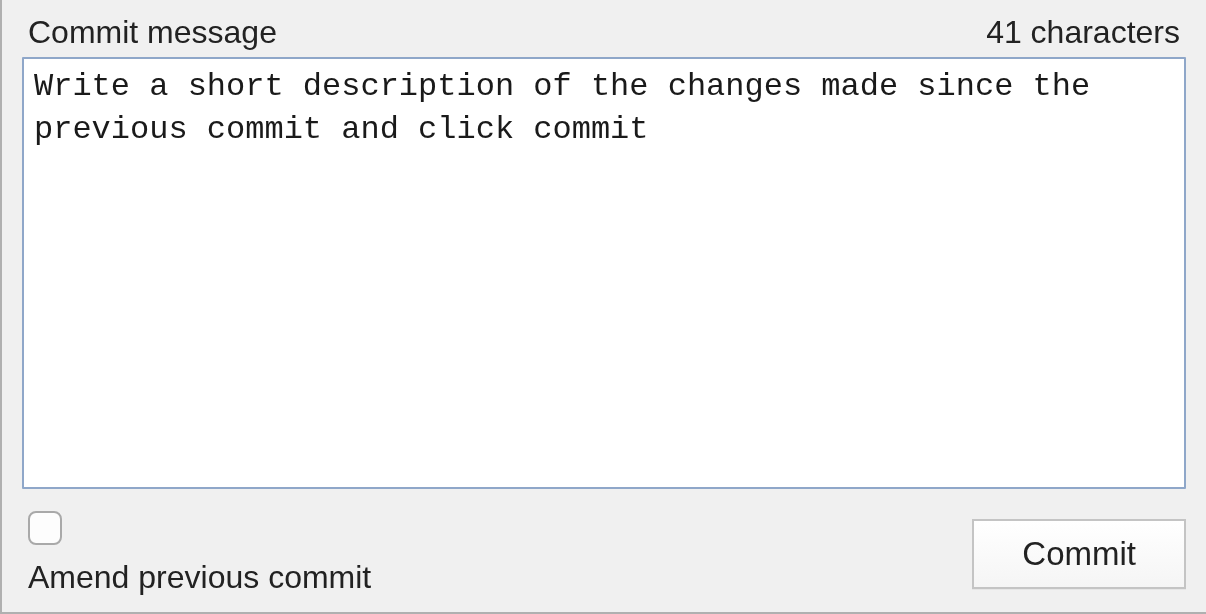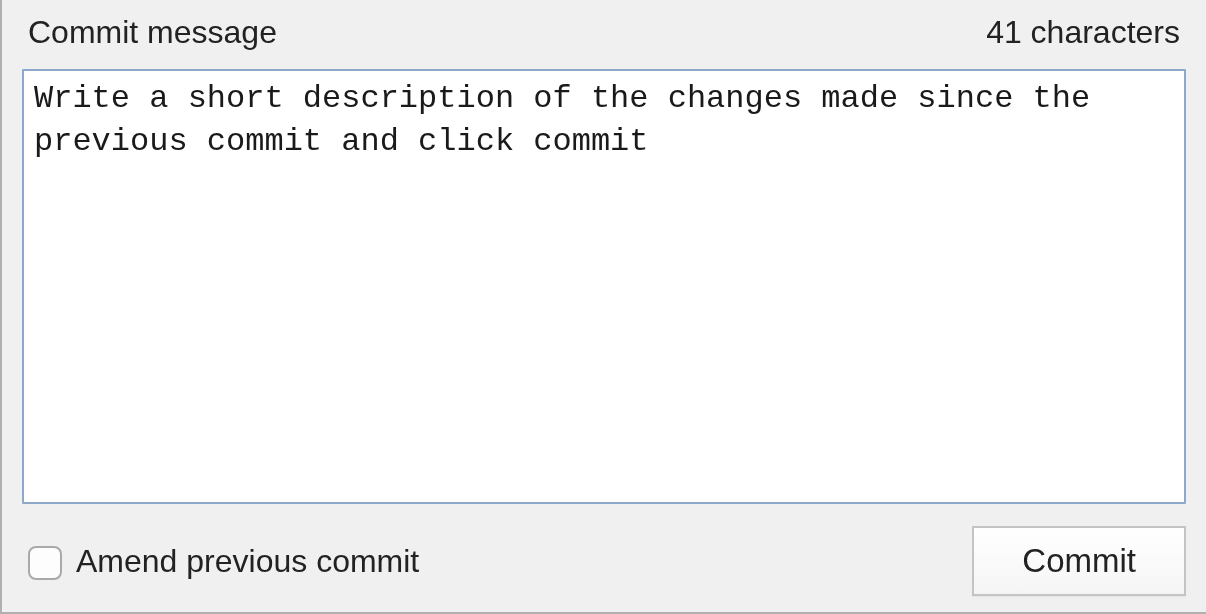--- a/index.html
+++ b/index.html
@@ -16,21 +16,21 @@
       border-bottom: 2px solid #b0b0b0;
       padding: 10px 20px 16px 20px;
       display: flex;
       flex-direction: column;
       overflow: hidden;
     }
     .header-row {
       display: flex;
       justify-content: space-between;
       align-items: baseline;
-      padding: 4px 6px 18px 6px;
+      padding: 4px 6px 6px 6px;
       font-size: 32px;
       color: #222;
     }
     .commit-textarea {
       flex: 1;
       width: 100%;
       resize: none;
       border: 2px solid #8fa7c9;
       background: #ffffff;
       font-family: "Menlo", "Consolas", "Courier New", monospace;
@@ -43,24 +43,25 @@
     }
     .footer-row {
       display: flex;
       justify-content: space-between;
       align-items: center;
       padding-top: 22px;
       padding-left: 6px;
     }
     .amend-wrap {
       display: flex;
-      align-items: flex-end;
+      align-items: flex-start;
       gap: 14px;
       font-size: 32px;
       color: #222;
+      flex-direction: column;
     }
     .checkbox {
       width: 34px;
       height: 34px;
       border: 2px solid #a9a9a9;
       border-radius: 8px;
       background: #fdfdfd;
       display: inline-block;
       cursor: pointer;
     }

